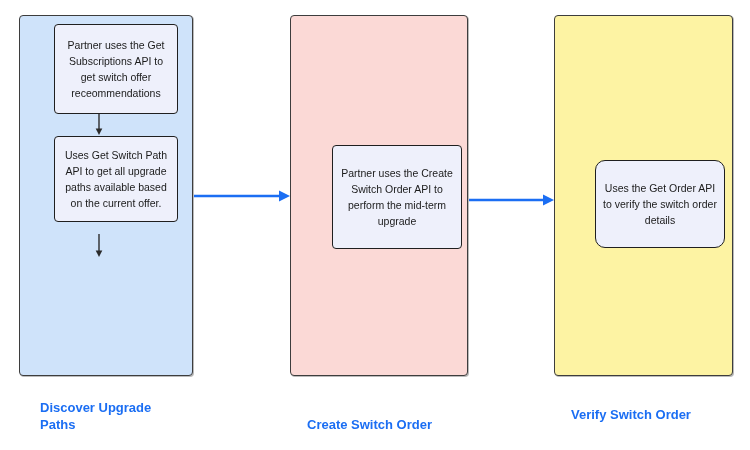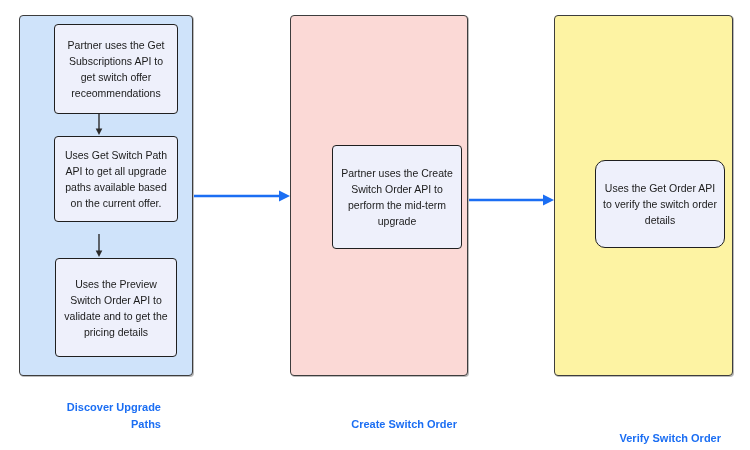--- a/index.html
+++ b/index.html
@@ -48,50 +48,47 @@
   .box-3 { left: 19px; top: 242px; width: 122px; height: 99px; }
   
   .box-4 { left: 25px; top: 129px; width: 130px; height: 104px; }
   
   .box-5 { left: 24px; top: 144px; width: 130px; height: 88px; border-radius: 10px; }
 
   .stage-label {
     position: absolute;
     color: #1b6ef3;
     font-weight: bold;
-    font-size: 11px;
+    font-size: 13px;
     line-height: 17px;
-    text-align: right;
+    text-align: left;
   }
   .label-1 { left: 40px;  top: 399px; width: 121px; }
   .label-2 { left: 307px; top: 416px; width: 150px; }
-  .label-3 { left: 571px; top: 406px; width: 150px; margin-top: 24px; }
+  .label-3 { left: 571px; top: 406px; width: 150px; }
 
   .arrow-layer {
     position: absolute;
     left: 0; top: 0;
     width: 750px;
     height: 450px;
     pointer-events: none;
   }
 </style>
 </head>
 <body>
 
 <div class="canvas">
 
   <div class="panel panel-blue">
     <div class="step-box box-1">
       <span>Partner uses the Get Subscriptions API to get switch offer receommendations</span>
     </div>
     <div class="step-box box-2">
       <span>Uses Get Switch Path API to get all upgrade paths available based on the current offer.</span>
-    </div>
-    <div class="step-box box-3">
-      <span>Uses the Preview Switch Order API  to validate and to get the pricing details</span>
     </div>
   </div>
 
   <div class="panel panel-pink">
     <div class="step-box box-4">
       <span>Partner uses the Create Switch Order  API to perform the mid-term upgrade</span>
     </div>
   </div>
 
   <div class="panel panel-yellow">

